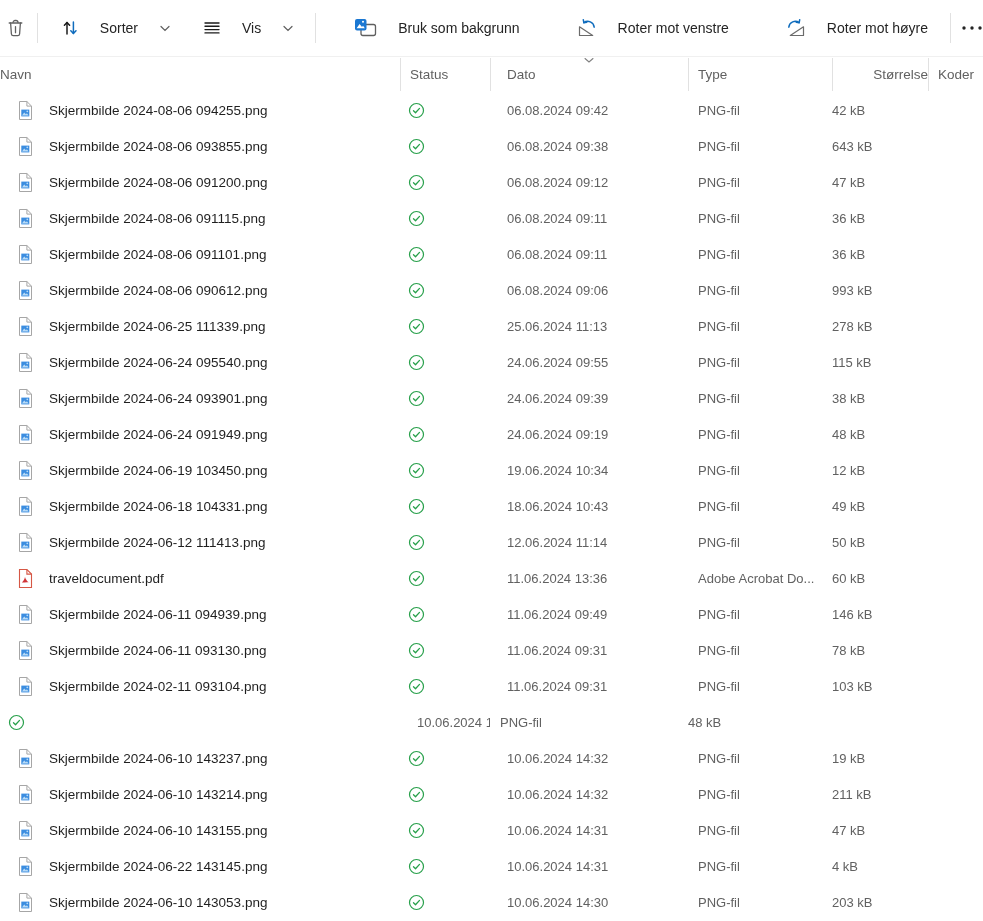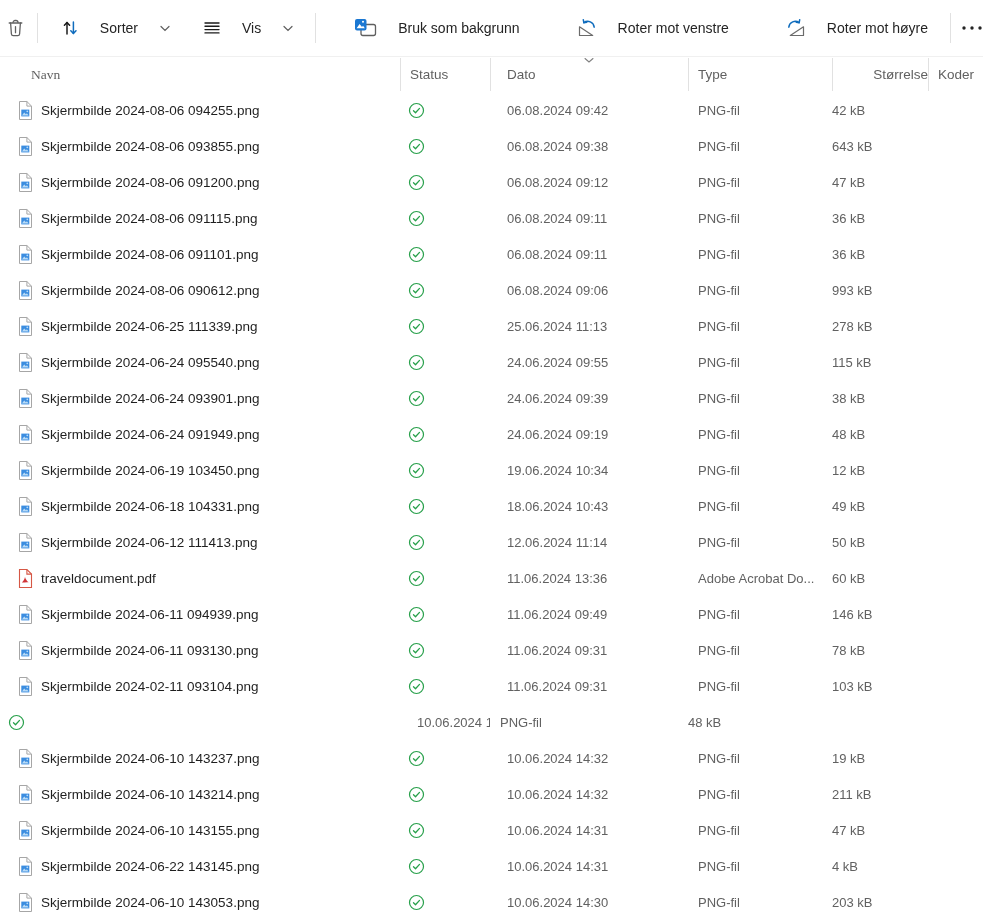--- a/index.html
+++ b/index.html
@@ -40,33 +40,33 @@
   .grid-row{
     display:grid;
     grid-template-columns:400px 90px 198px 144px 96px 1fr;
     align-items:center;
   }
   .thead{height:35px;position:relative;}
   .th{
     position:relative;height:100%;display:flex;align-items:center;
     font-size:13.5px;color:var(--text-sec);cursor:pointer;
   }
-  .th.name{padding-left:31px;font-family:Liberation Serif, serif;}
+  .th.name{}
   .th.status{padding-left:10px;}
   .th.date{padding-left:17px;}
   .th.type{padding-left:10px;}
   .th.size{padding-left:14px;justify-content:flex-end;}
   .th.tags{padding-left:10px;}
   .th.status::before,.th.date::before,.th.type::before,.th.size::before,.th.tags::before{
     content:"";position:absolute;left:0;top:1px;width:1px;height:33px;background:var(--divider);
   }
   .sort-ind{position:absolute;top:0;left:50%;transform:translateX(-50%);line-height:0;}
   .row{height:36px;cursor:pointer;}
   .cell{font-size:13px;color:var(--text-sec);overflow:hidden;white-space:nowrap;}
-  .name-cell{display:flex;align-items:center;gap:7px;padding-left:17px;font-size:13.5px;color:var(--text-dark);}
+  .name-cell{display:flex;align-items:center;gap:15px;padding-left:17px;font-size:13.5px;color:var(--text-dark);}
   .name-cell .fname{color:var(--text-dark);}
   .status-cell{padding-left:8px;display:flex;align-items:center;}
   .date-cell{padding-left:17px;}
   .type-cell{padding-left:10px;}
   .size-cell{text-align:left;padding-right:8px;}
   .tags-cell{padding-left:10px;}
   .fileicon{display:inline-flex;line-height:0;flex:0 0 auto;}
   svg{display:block;}
 </style>
 </head>

